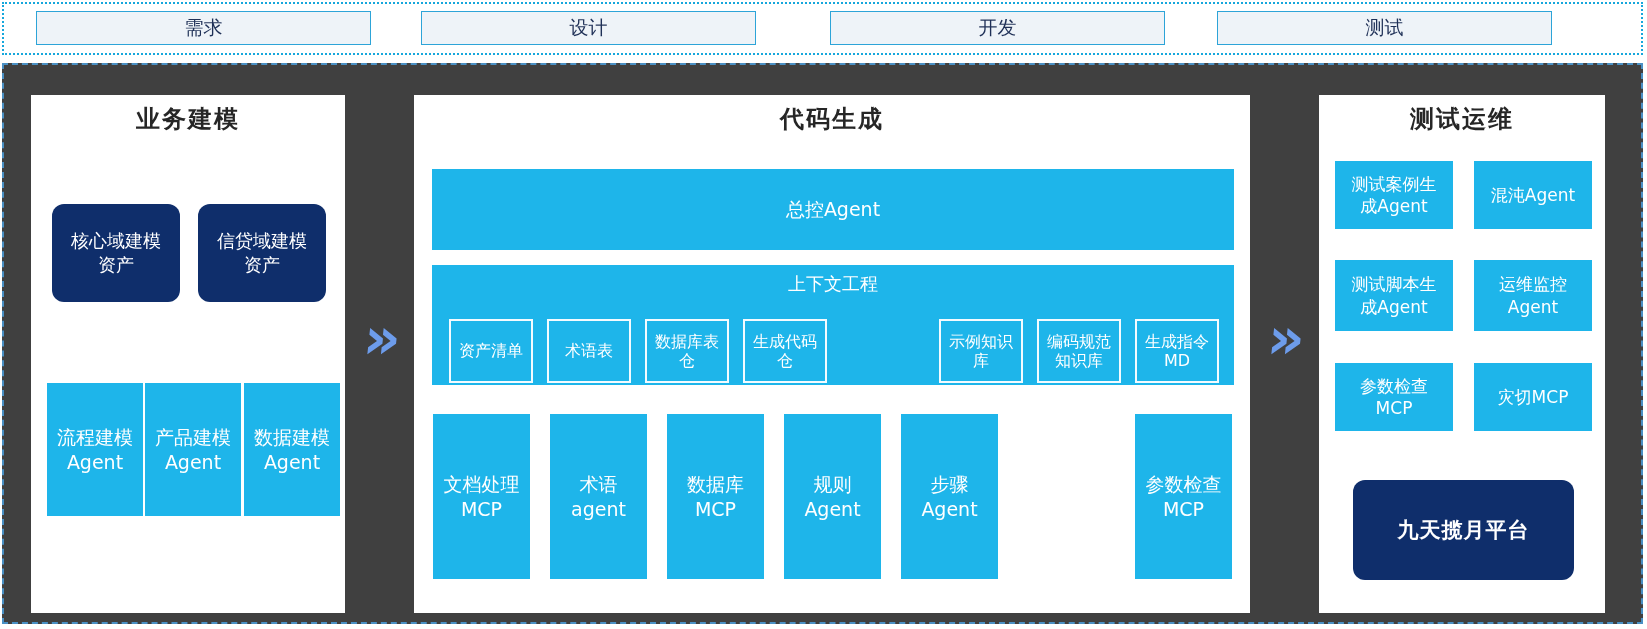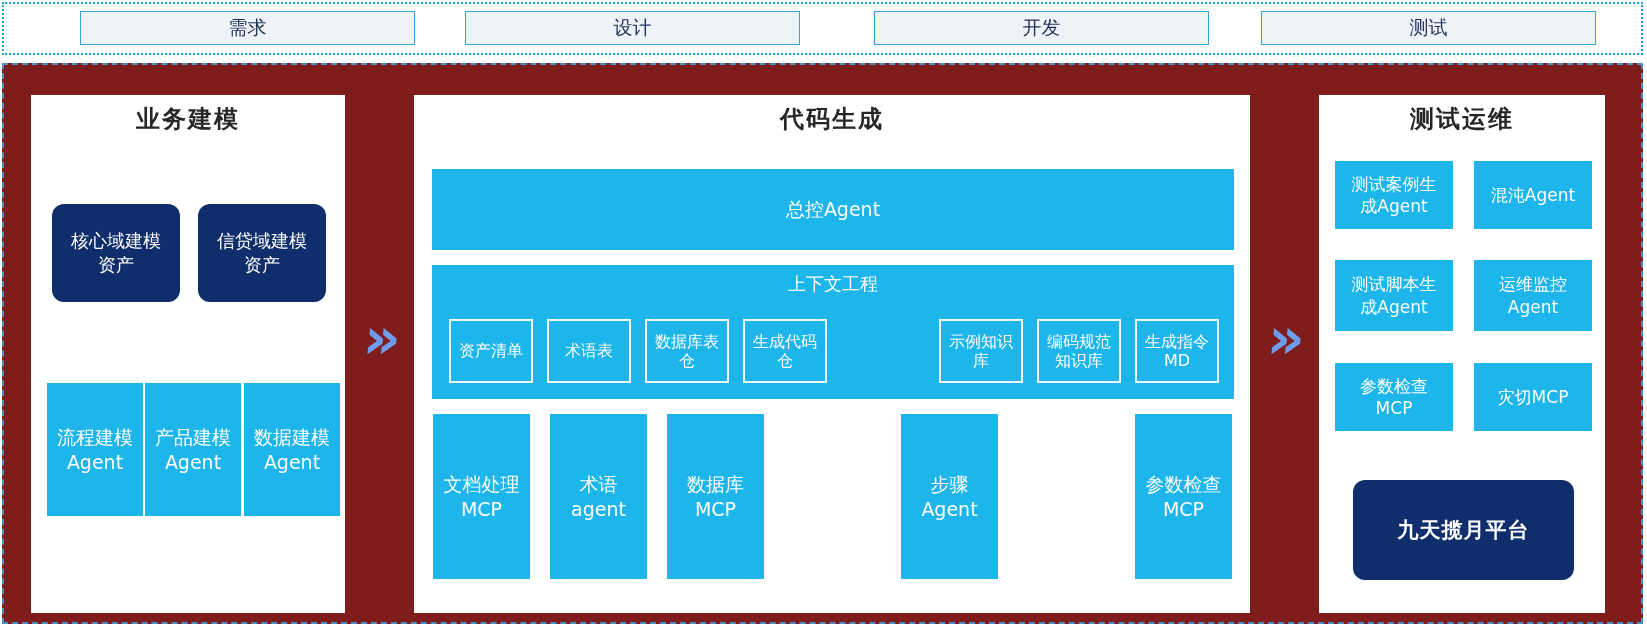--- a/index.html
+++ b/index.html
@@ -4,25 +4,25 @@
 <style>
   * { margin:0; padding:0; box-sizing:border-box; }
   body { background:#ffffff; font-family:"DejaVu Sans","Liberation Sans",sans-serif; }
   .canvas { position:relative; width:1647px; height:629px; background:#ffffff; overflow:hidden; }
 
   
   .phase-strip { position:absolute; left:2px; top:2px; width:1641px; height:53px;
     border:2px dotted #16a7dc; background:#ffffff; }
   .phase-box { position:absolute; top:7px; height:34px; width:335px;
     background:#eef3f8; border:1px solid #2da4d8; color:#1f3057;
-    display:flex; align-items:center; justify-content:center; font-size:19px;margin-left:44px; }
+    display:flex; align-items:center; justify-content:center; font-size:19px; }
 
   
   .main-area { position:absolute; left:2px; top:63px; width:1641px; height:561px;
-    border:2px dashed #4a90c4; background:#7f1d1d; }
+    border:2px dashed #4a90c4; background:#404040; }
 
   .card { position:absolute; top:30px; height:518px; background:#ffffff; }
   .card-title { position:absolute; top:8px; left:0; width:100%; text-align:center;
     font-size:24px; font-weight:bold; color:#262626; letter-spacing:2px; }
 
   .card-left  { left:27px;   width:314px; }
   .card-mid   { left:410px;  width:836px; }
   .card-right { left:1315px; width:286px; }
 
   .cyan { background:#1eb5ea; color:#ffffff; display:flex; align-items:center;
@@ -31,21 +31,21 @@
     justify-content:center; text-align:center; border-radius:12px; }
 
   
   .asset-box { position:absolute; top:109px; width:128px; height:98px; font-size:18px;
     padding:0 14px; line-height:1.35; }
   .bm-agent  { position:absolute; top:288px; width:96px; height:133px; font-size:19px;
     line-height:1.3; padding:0 6px; }
 
   
   .master-bar { position:absolute; left:18px; top:74px; width:802px; height:81px; font-size:19px; }
-  .context-box { position:absolute; left:18px; top:170px; width:802px; height:134px;
+  .context-box { position:absolute; left:18px; top:170px; width:802px; height:120px;
     background:#1eb5ea; }
   .context-title { position:absolute; top:7px; left:0; width:100%; text-align:center;
     color:#ffffff; font-size:18px; }
   .context-item { position:absolute; top:54px; width:84px; height:64px;
     border:2px solid #f4fbff; color:#ffffff; font-size:16px; line-height:1.2;
     display:flex; align-items:center; justify-content:center; text-align:center;
     padding:1px 3px; }
   .tool-box { position:absolute; top:319px; width:97px; height:165px; font-size:19px;
     line-height:1.3; padding:0 4px; }
 
@@ -97,20 +97,21 @@
         <div class="context-item" style="left:213px">数据库表仓</div>
         <div class="context-item" style="left:311px">生成代码仓</div>
         <div class="context-item" style="left:507px">示例知识库</div>
         <div class="context-item" style="left:605px">编码规范知识库</div>
         <div class="context-item" style="left:703px">生成指令MD</div>
       </div>
 
       <div class="cyan tool-box" style="left:19px">文档处理MCP</div>
       <div class="cyan tool-box" style="left:136px">术语agent</div>
       <div class="cyan tool-box" style="left:253px">数据库MCP</div>
+      <div class="cyan tool-box" style="left:370px">规则Agent</div>
       <div class="cyan tool-box" style="left:487px">步骤Agent</div>
       <div class="cyan tool-box" style="left:721px">参数检查MCP</div>
     </div>
 
     <div class="flow-arrow" style="left:1252px; top:242px">»</div>
 
     <div class="card card-right">
       <div class="card-title">测试运维</div>
       <div class="cyan ops-box" style="left:16px;  top:66px">测试案例生成Agent</div>
       <div class="cyan ops-box" style="left:155px; top:66px">混沌Agent</div>

